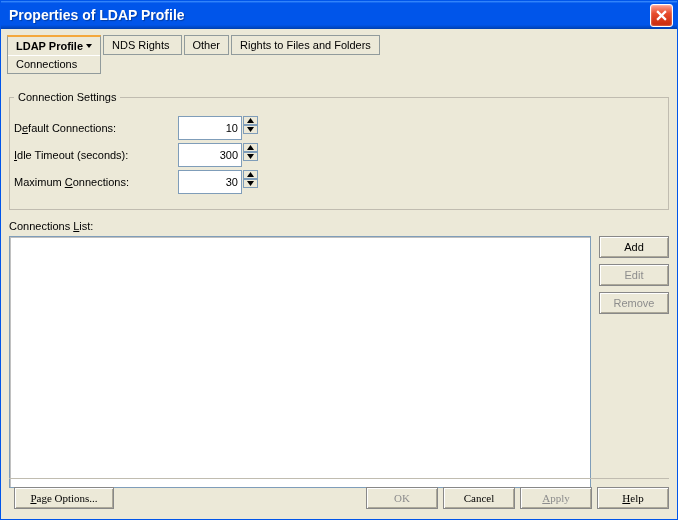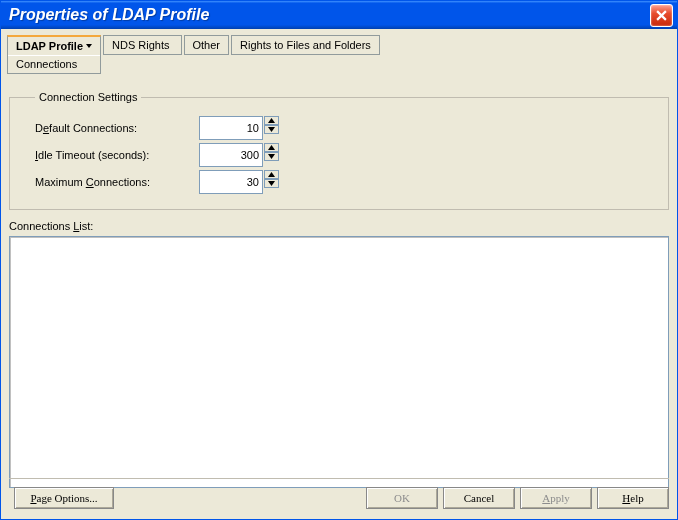--- a/index.html
+++ b/index.html
@@ -1,27 +1,27 @@
 <!DOCTYPE html>
 <html><head>
 <meta charset="utf-8">
 <style>
   html,body{margin:0;padding:0;font-family:Tahoma,Arial,sans-serif;font-size:11px;}
   .window{width:678px;height:520px;background:#ece9d8;border:1px solid #0055ea;box-sizing:border-box;position:relative;}
   .titlebar{height:28px;background:linear-gradient(to bottom,#3f90ff 0%,#0055ea 8%,#0055ea 85%,#0040b0 100%);display:flex;align-items:center;justify-content:space-between;padding:0 4px 0 8px;}
-  .titlebar .title{color:#fff;font-weight:bold;font-size:16px;text-shadow:1px 1px 1px rgba(0,0,0,.3);font-style:italic;}
+  .titlebar .title{color:#fff;font-weight:bold;font-size:14px;text-shadow:1px 1px 1px rgba(0,0,0,.3);}
   .close-btn{width:21px;height:21px;background:linear-gradient(to bottom,#ff9f8f,#e74d2c 40%,#c8280a);border:1px solid #fff;border-radius:3px;display:flex;align-items:center;justify-content:center;color:#fff;font-weight:bold;font-size:12px;cursor:pointer;box-shadow:inset 0 0 2px rgba(255,255,255,.7);}
   .close-btn svg{width:11px;height:11px;}
   .client{position:absolute;top:28px;left:0;right:0;bottom:0;background:#ece9d8;}
   .tabs-row{display:flex;align-items:flex-start;padding:6px 6px 0 6px;gap:2px;}
   .tab{padding:3px 8px;border:1px solid #919b9c;background:#ece9d8;margin:-1px -1px 0 -1px;display:flex;align-items:center;gap:3px;white-space:nowrap;cursor:pointer;}
   .tab-sub{padding:2px 8px 3px 8px;font-size:11px;}
   .tab .dd{width:0;height:0;border-left:3px solid transparent;border-right:3px solid transparent;border-top:4px solid #000;}
   .content{position:absolute;top:62px;left:8px;right:8px;bottom:40px;}
-  fieldset.conn-settings{border:1px solid #c0bcb0;padding:10px 12px 12px 25px;margin:0 0 10px 0;}
+  fieldset.conn-settings{border:1px solid #c0bcb0;padding:10px 12px 12px 4px;margin:0 0 10px 0;}
   fieldset.conn-settings legend{padding:0 4px;color:#000;}
   .row{display:flex;align-items:center;margin:3px 0;}
   .row label{width:164px;}
   .spin{display:flex;align-items:stretch;}
   .spin input{width:64px;height:24px;border:1px solid #7f9db9;text-align:right;padding:1px 3px;font-family:inherit;font-size:11px;box-sizing:border-box;}
   .spin .btns{display:flex;flex-direction:column;margin-left:1px;}
   .spin .btns button{width:15px;height:9px;border:1px solid #7f9db9;background:#ece9d8;padding:0;display:flex;align-items:center;justify-content:center;cursor:pointer;}
   .spin .btns button svg{width:7px;height:5px;}
   .list-label{margin:2px 0 4px 0;}
   .list-area{display:flex;gap:8px;height:252px;}
@@ -134,20 +134,25 @@
                   </svg>
                 </button>
             </div>
           </div>
         </div>
       </fieldset>
 
       <div class="list-label"><span>Connections </span><span class="underline">L</span><span>ist:</span></div>
       <div class="list-area">
         <div class="listbox"></div>
+        <div class="side-btns">
+          <button class="btn">Add</button>
+          <button class="btn" disabled="">Edit</button>
+          <button class="btn" disabled="">Remove</button>
+        </div>
       </div>
     </div>
 
     <div class="bottom">
       <div class="left">
         <button class="btn"><span class="underline">P</span><span>age Options...</span></button>
       </div>
       <div class="spacer"></div>
       <button class="btn" disabled="">OK</button>
       <button class="btn">Cancel</button>

